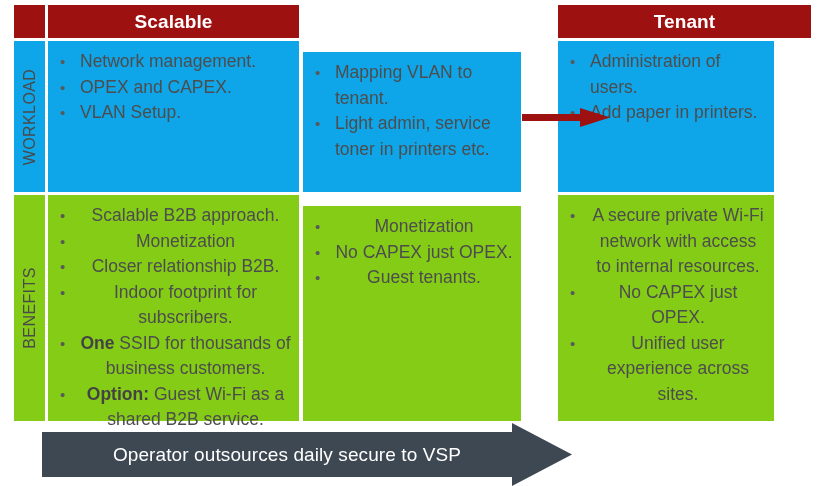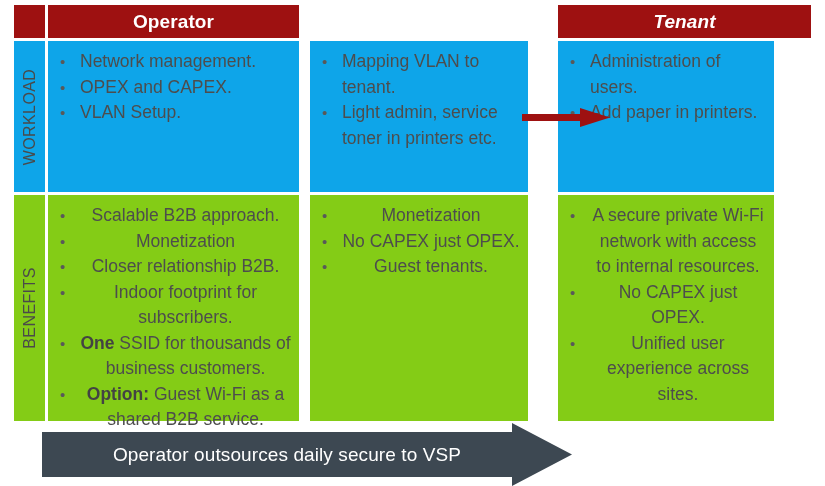--- a/index.html
+++ b/index.html
@@ -35,42 +35,42 @@
     font-size: 19px;
     font-weight: bold;
     display: flex;
     align-items: center;
     justify-content: center;
     letter-spacing: .1px;
   }
   .hdr-corner { left: 14px;  width: 31px; }
   .hdr-op     { left: 48px;  width: 251px; }
   .hdr-b2b    { left: 303px; width: 251px; }
-  .hdr-ten    { left: 558px; width: 253px; font-style: italic; }
+  .hdr-ten    { left: 558px; width: 253px; }
 
   
   .body-row {
     position: absolute;
     left: 14px;
     width: 797px;
   }
   .row-workload { top: 41px;  height: 151px; }
   .row-benefits { top: 195px; height: 226px; }
 
   .row-workload .cell { background: #0ea5e9; }
   .row-benefits .cell { background: #84cc16; text-align: center; }
 
   .cell {
     position: absolute;
     top: 0;
     bottom: 0;
   }
   .cell-label   { left: 0;   width: 31px; }
   .cell-c1      { left: 34px; width: 251px; }
-  .cell-c2      { left: 296px; width: 218px; }
+  .cell-c2      { left: 289px; width: 218px; margin-top: 11px; }
   .cell-c3      { left: 544px; width: 216px; }
 
   .rot-label {
     position: absolute;
     left: 50%;
     top: 50%;
     transform: translate(-50%, -50%) rotate(-90deg);
     transform-origin: center center;
     white-space: nowrap;
     font-size: 16px;
@@ -134,21 +134,21 @@
     pointer-events: none;
   }
 </style>
 </head>
 <body>
 
 <div id="slide">
 
   <div class="header-row">
     <div class="hdr-cell hdr-corner"></div>
-    <div class="hdr-cell hdr-op">Operator</div>
+    <div class="hdr-cell hdr-op">Scalable</div>
     <div class="hdr-cell hdr-ten">Tenant</div>
   </div>
 
   <div class="body-row row-workload">
     <div class="cell cell-label">
       <span class="rot-label">WORKLOAD</span>
     </div>
 
     <div class="cell cell-c1">
       <ul class="bullets">

